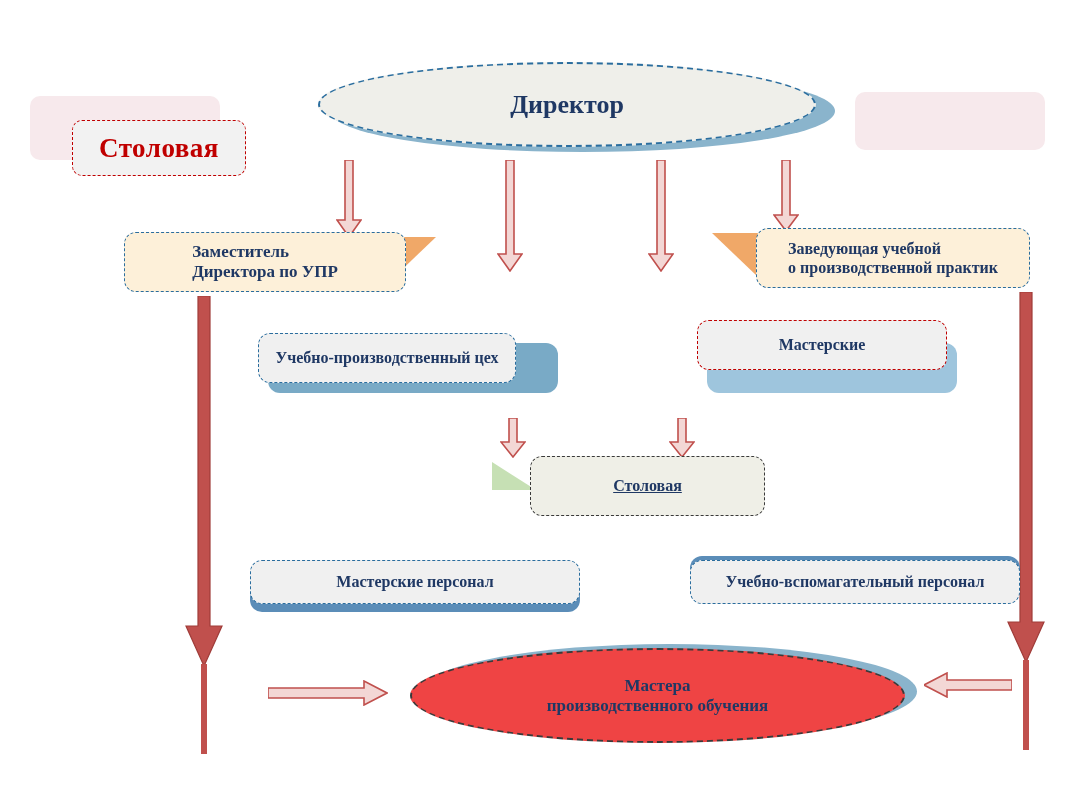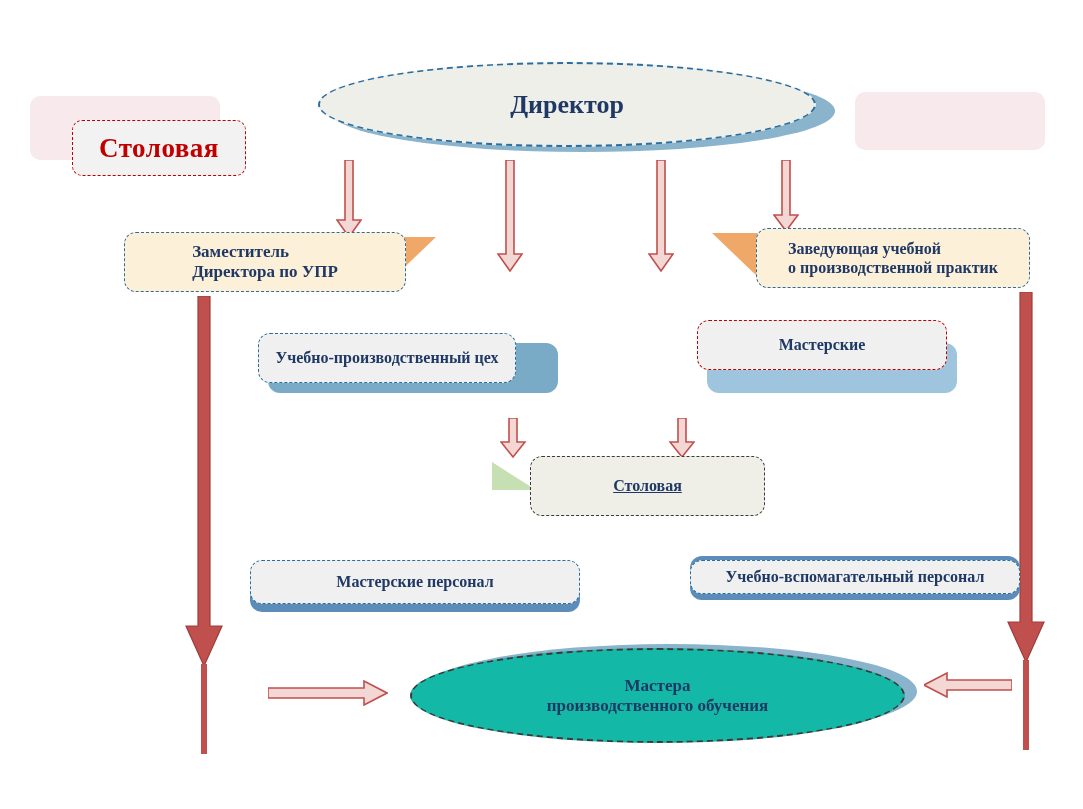--- a/index.html
+++ b/index.html
@@ -205,35 +205,35 @@
   <div class="rrect fill-beige b-dark-dash" style="left:530px; top:456px; width:235px; height:60px; font-size:16px;text-decoration:underline;">
     <span>Столовая</span>
   </div>
 
   <div class="shadow" style="left:250px; top:568px; width:330px; height:44px; background:#5b8db8;"></div>
   <div class="rrect fill-grey b-blue-dash" style="left:250px; top:560px; width:330px; height:44px; font-size:16px;">
     <span>Мастерские персонал</span>
   </div>
 
   <div class="shadow" style="left:690px; top:556px; width:330px; height:44px; background:#5b8db8;"></div>
-  <div class="rrect fill-grey b-blue-dash" style="left:690px; top:560px; width:330px; height:34px; font-size:16px;">
+  <div class="rrect fill-grey b-blue-dash" style="left:690px; top:560px; width:330px; height:44px; font-size:16px;">
     <span>Учебно-вспомагательный персонал</span>
   </div>
 
   <div class="arrow" style="left:268px; top:680px;">
     <svg width="120" height="26" viewBox="0 0 120 26">
       <path d="M0 8 H96 V1 L119 13 L96 25 V18 H0 Z" fill="#f3d7d5" stroke="#c0504d" stroke-width="1.6"></path>
     </svg>
   </div>
   <div class="arrow" style="left:924px; top:672px;">
     <svg width="88" height="26" viewBox="0 0 88 26">
       <path d="M88 8 H23 V1 L0 13 L23 25 V18 H88 Z" fill="#f3d7d5" stroke="#c0504d" stroke-width="1.6"></path>
     </svg>
   </div>
 
   <div class="ellipse-shadow" style="left:422px; top:644px; width:495px; height:95px;"></div>
-  <div class="ellipse ellipse-main" style="left:410px; top:648px; width:495px; height:95px; font-size:17px; border-color:#3a3a3a; background:#14b8a6;">
+  <div class="ellipse ellipse-main" style="left:410px; top:648px; width:495px; height:95px; font-size:17px; border-color:#3a3a3a; background:#ef4444;">
     <span style="white-space:pre-line;">Мастера
 производственного обучения</span>
   </div>
 
   <div class="baseline"></div>
 </div>
 
 </body></html>

